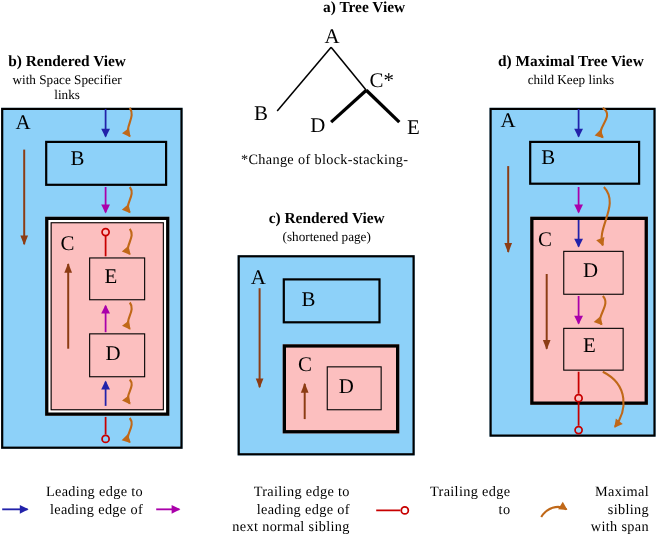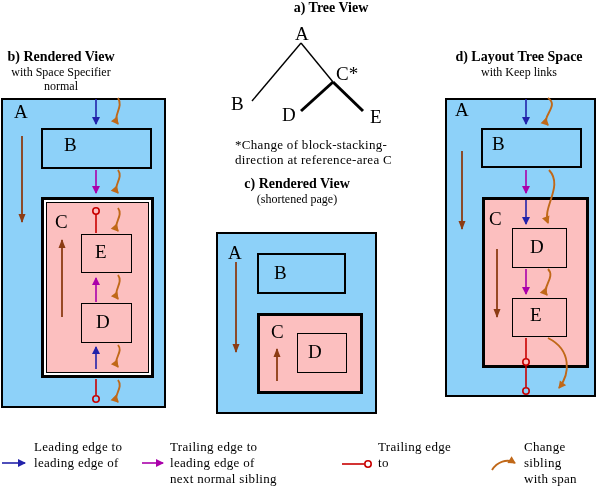--- a/index.html
+++ b/index.html
@@ -10,21 +10,21 @@
   .thickbox{position:absolute;box-sizing:border-box;border:3px solid #000;z-index:2;}
   .dblbox{background:#fff;padding:2px;}
   .dblinner{width:100%;height:100%;box-sizing:border-box;border:1px solid #000;background:#fcbfbf;}
   .pinkfill{background:#fcbfbf;}
   .smallbox{position:absolute;box-sizing:border-box;border:1.5px solid #000;background:#fcbfbf;z-index:3;}
   .lbl{position:absolute;font-size:19px;line-height:22px;z-index:6;}
   .ptitle{position:absolute;text-align:center;z-index:6;}
   .ptitle .t1{font-size:14px;font-weight:bold;line-height:16px;}
   .ptitle .t2{font-size:12px;line-height:14px;}
   .footnote{position:absolute;font-size:13px;line-height:14.5px;letter-spacing:0.3px;z-index:6;}
-  .leg-text{position:absolute;font-size:13px;line-height:16px;letter-spacing:0.3px;text-align:left;z-index:6;}
+  .leg-text{position:absolute;font-size:13px;line-height:16px;letter-spacing:0.3px;text-align:right;z-index:6;}
   #overlay{position:absolute;left:0;top:0;z-index:5;pointer-events:none;}
 </style>
 </head>
 <body>
 
 <div id="canvas">
 
   <div class="area" style="left:1px;top:98px;width:165px;height:310px;"></div>
   <div class="box2" style="left:41px;top:128px;width:111px;height:41px;"></div>
   <div class="thickbox dblbox" style="left:41px;top:197px;width:113px;height:181px;">
@@ -118,47 +118,46 @@
   </svg>
 
   <div class="ptitle" style="left:271px;top:0px;width:120px;">
     <div class="t1">a) Tree View</div>
   </div>
   <div class="lbl" style="left:295px;top:23px;">A</div>
   <div class="lbl" style="left:231px;top:93px;">B</div>
   <div class="lbl" style="left:336px;top:63px;">C*</div>
   <div class="lbl" style="left:282px;top:104px;">D</div>
   <div class="lbl" style="left:370px;top:106px;">E</div>
-  <div class="footnote" style="left:219px;top:138px;margin-left:16px;">
+  <div class="footnote" style="left:219px;top:138px;">
     <div>*Change of block-stacking-</div>
-    <div>direction at reference-area C</div>
   </div>
 
   <div class="ptitle" style="left:2px;top:49px;width:118px;">
     <div class="t1">b) Rendered View</div>
-    <div class="t2">with Space Specifier normal</div>
+    <div class="t2">with Space Specifier links</div>
   </div>
   <div class="lbl" style="left:14px;top:101px;">A</div>
   <div class="lbl" style="left:64px;top:134px;">B</div>
   <div class="lbl" style="left:55px;top:211px;">C</div>
   <div class="lbl" style="left:95px;top:241px;">E</div>
   <div class="lbl" style="left:96px;top:311px;">D</div>
 
-  <div class="ptitle" style="left:227px;top:176px;width:140px;">
+  <div class="ptitle" style="left:227px;top:192px;width:140px;">
     <div class="t1">c) Rendered View</div>
     <div class="t2">(shortened page)</div>
   </div>
   <div class="lbl" style="left:228px;top:242px;">A</div>
   <div class="lbl" style="left:274px;top:262px;">B</div>
   <div class="lbl" style="left:271px;top:321px;">C</div>
   <div class="lbl" style="left:308px;top:341px;">D</div>
 
   <div class="ptitle" style="left:448px;top:49px;width:142px;">
-    <div class="t1">d) Layout Tree Space</div>
-    <div class="t2">with Keep links</div>
+    <div class="t1">d) Maximal Tree View</div>
+    <div class="t2">child Keep links</div>
   </div>
   <div class="lbl" style="left:455px;top:99px;">A</div>
   <div class="lbl" style="left:492px;top:133px;">B</div>
   <div class="lbl" style="left:489px;top:208px;">C</div>
   <div class="lbl" style="left:530px;top:236px;">D</div>
   <div class="lbl" style="left:530px;top:304px;">E</div>
 
   <div class="leg-text" style="left:34px;top:439px;width:96px;">
     <div>Leading edge to</div>
     <div>leading edge of</div>
@@ -166,18 +165,18 @@
   <div class="leg-text" style="left:170px;top:439px;width:148px;">
     <div>Trailing edge to</div>
     <div>leading edge of</div>
     <div>next normal sibling</div>
   </div>
   <div class="leg-text" style="left:378px;top:439px;width:86px;">
     <div>Trailing edge to</div>
 
   </div>
   <div class="leg-text" style="left:524px;top:439px;width:66px;">
-    <div>Change</div>
+    <div>Maximal</div>
     <div>sibling</div>
     <div>with span</div>
   </div>
 
 </div>
 
 </body></html>

